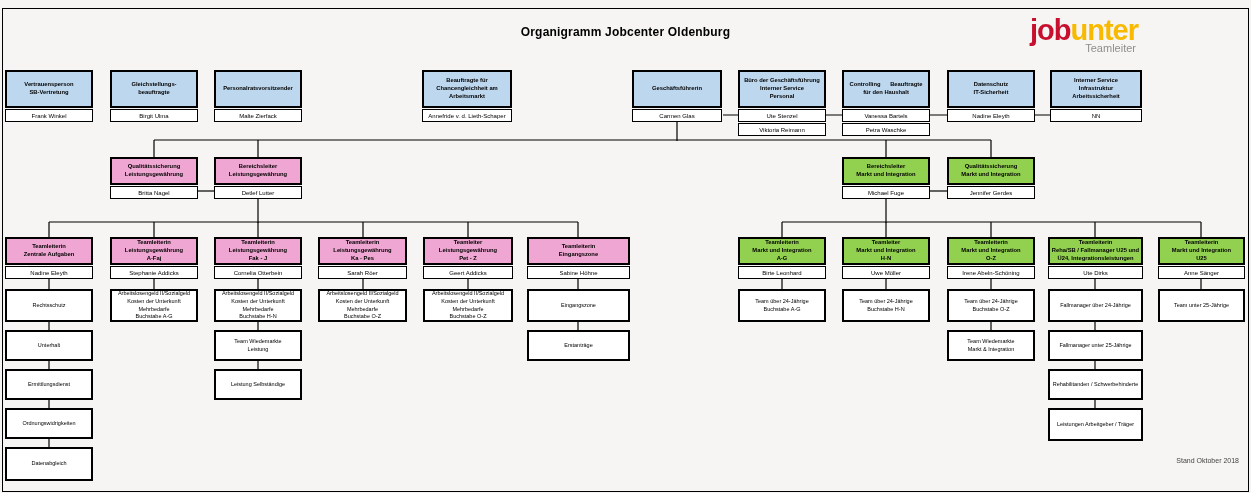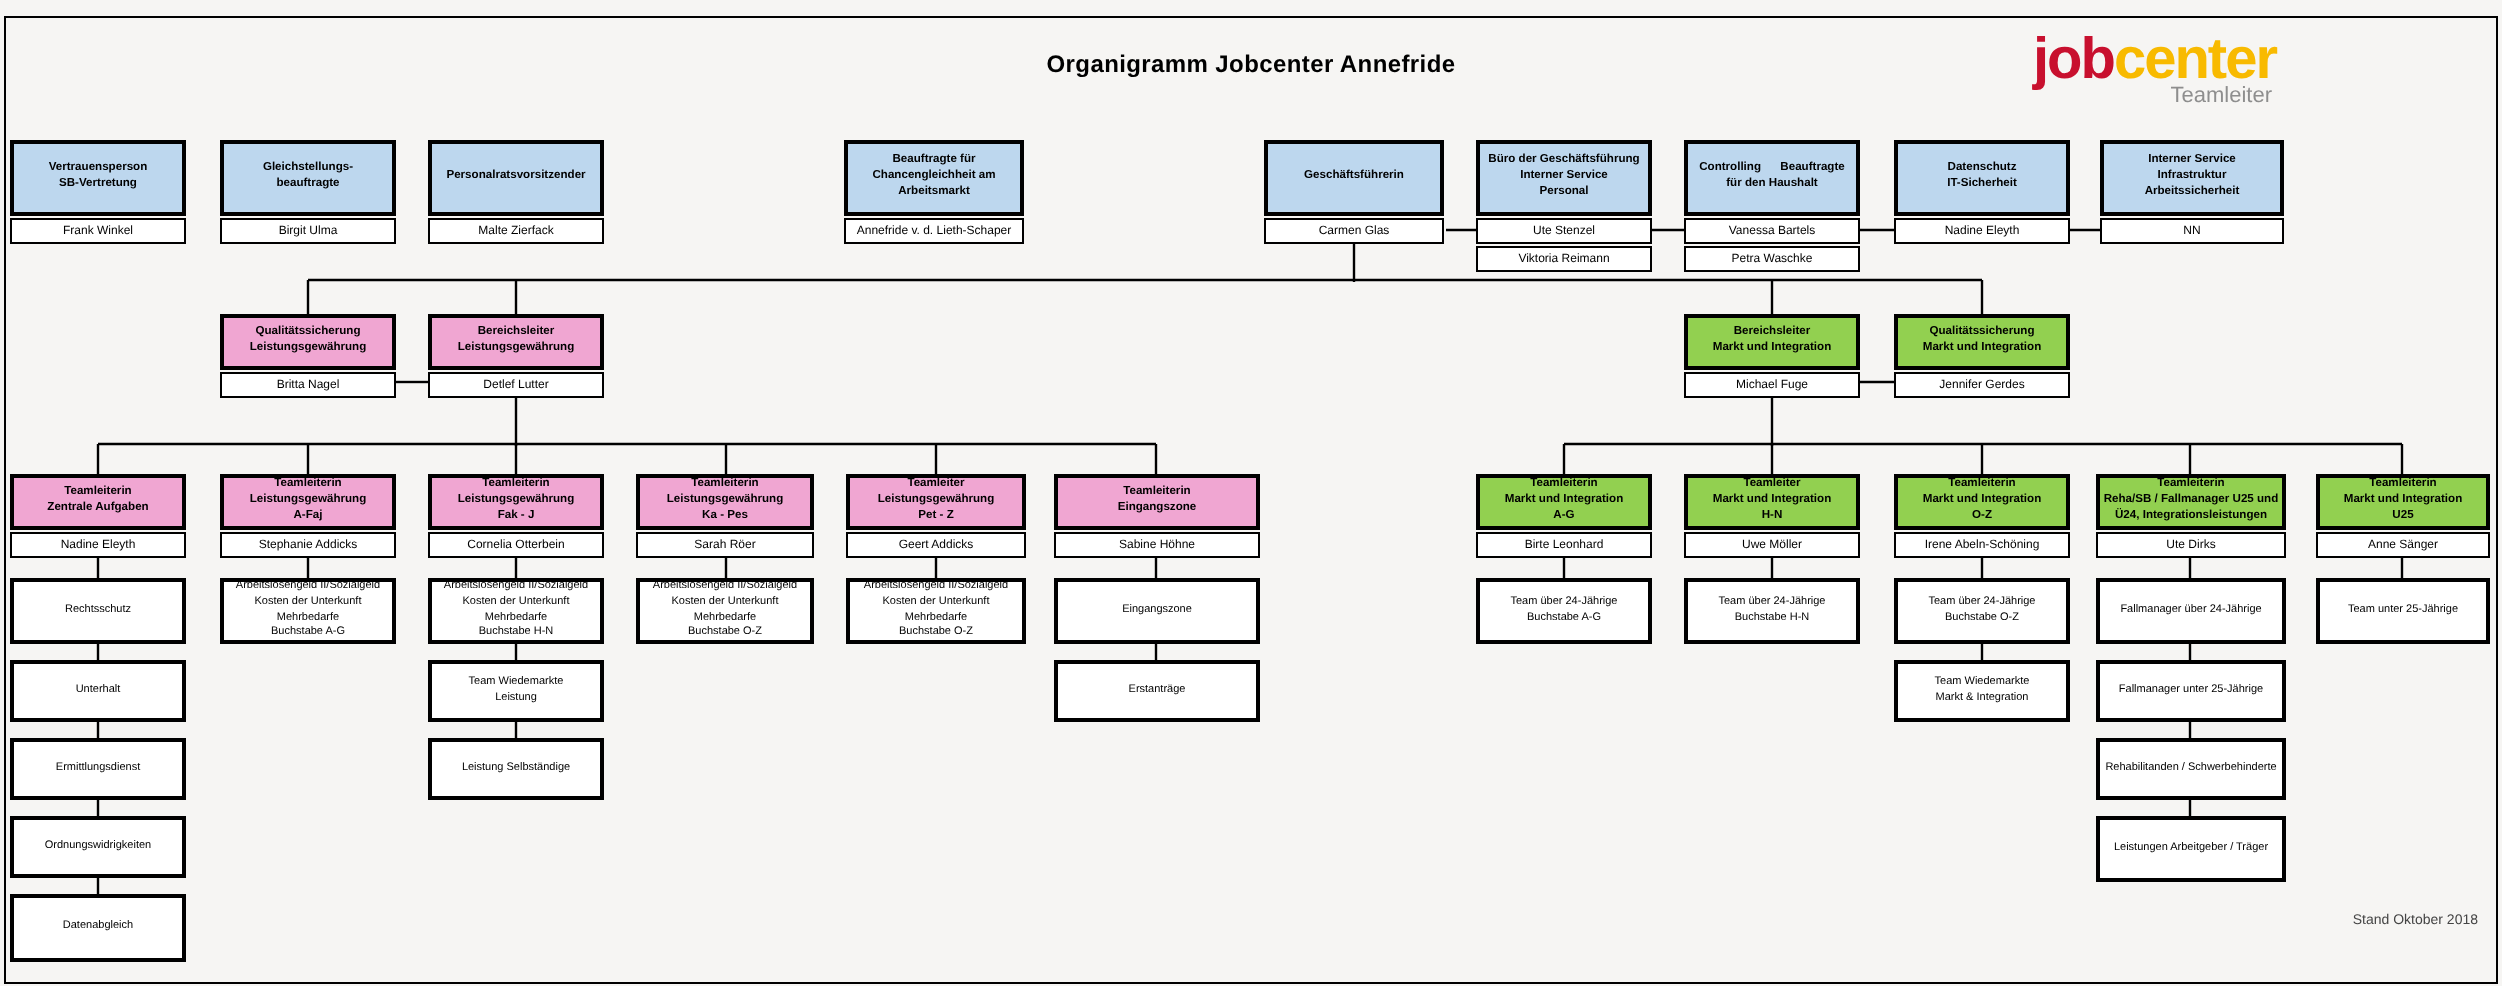--- a/index.html
+++ b/index.html
@@ -63,24 +63,24 @@
     <line x1="578" y1="279" x2="578" y2="330" stroke="#000000" stroke-width="1.2"></line>
     <line x1="782" y1="279" x2="782" y2="290" stroke="#000000" stroke-width="1.2"></line>
     <line x1="886" y1="279" x2="886" y2="290" stroke="#000000" stroke-width="1.2"></line>
     <line x1="991" y1="279" x2="991" y2="330" stroke="#000000" stroke-width="1.2"></line>
     <line x1="1095" y1="279" x2="1095" y2="408" stroke="#000000" stroke-width="1.2"></line>
     <line x1="1201" y1="279" x2="1201" y2="290" stroke="#000000" stroke-width="1.2"></line>
   </svg>
 
 <div class="frame"></div>
 
-<div class="page-title">Organigramm Jobcenter Annefride</div>
+<div class="page-title">Organigramm Jobcenter Oldenburg</div>
 
 <div class="logo">
-  <div class="logo-main"><span style="color: rgb(200, 16, 46);">job</span><span style="color: rgb(248, 186, 0);">center</span></div>
+  <div class="logo-main"><span style="color: rgb(200, 16, 46);">job</span><span style="color: rgb(248, 186, 0);">unter</span></div>
   <div class="logo-sub" style="color: rgb(142, 142, 142);">Teamleiter</div>
 </div>
 
 <div id="nodes">
     <div class="node" style="left: 5px; top: 70px; width: 88px;">
       <div class="n-title" style="height: 38px; background: rgb(189, 215, 238);">
         <div class="t-line">Vertrauensperson</div>
         <div class="t-line">SB-Vertretung</div>
       </div>
       <div class="n-name">Frank Winkel</div>

